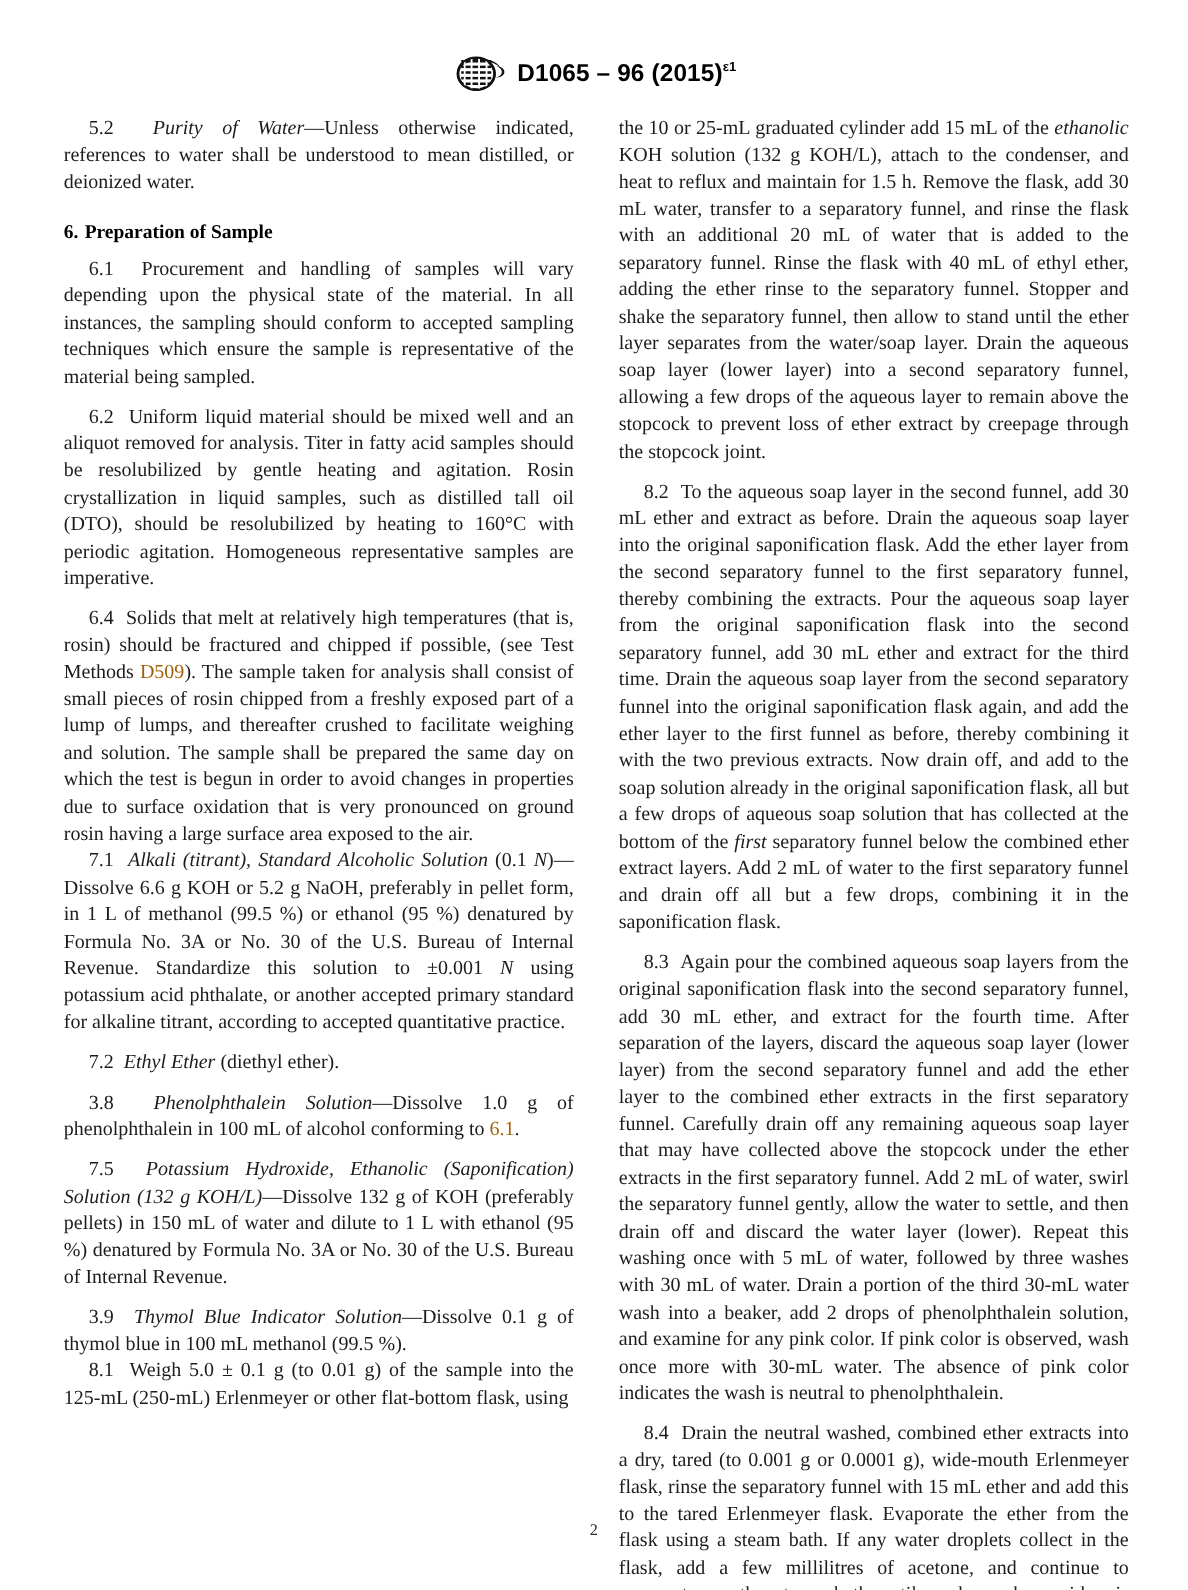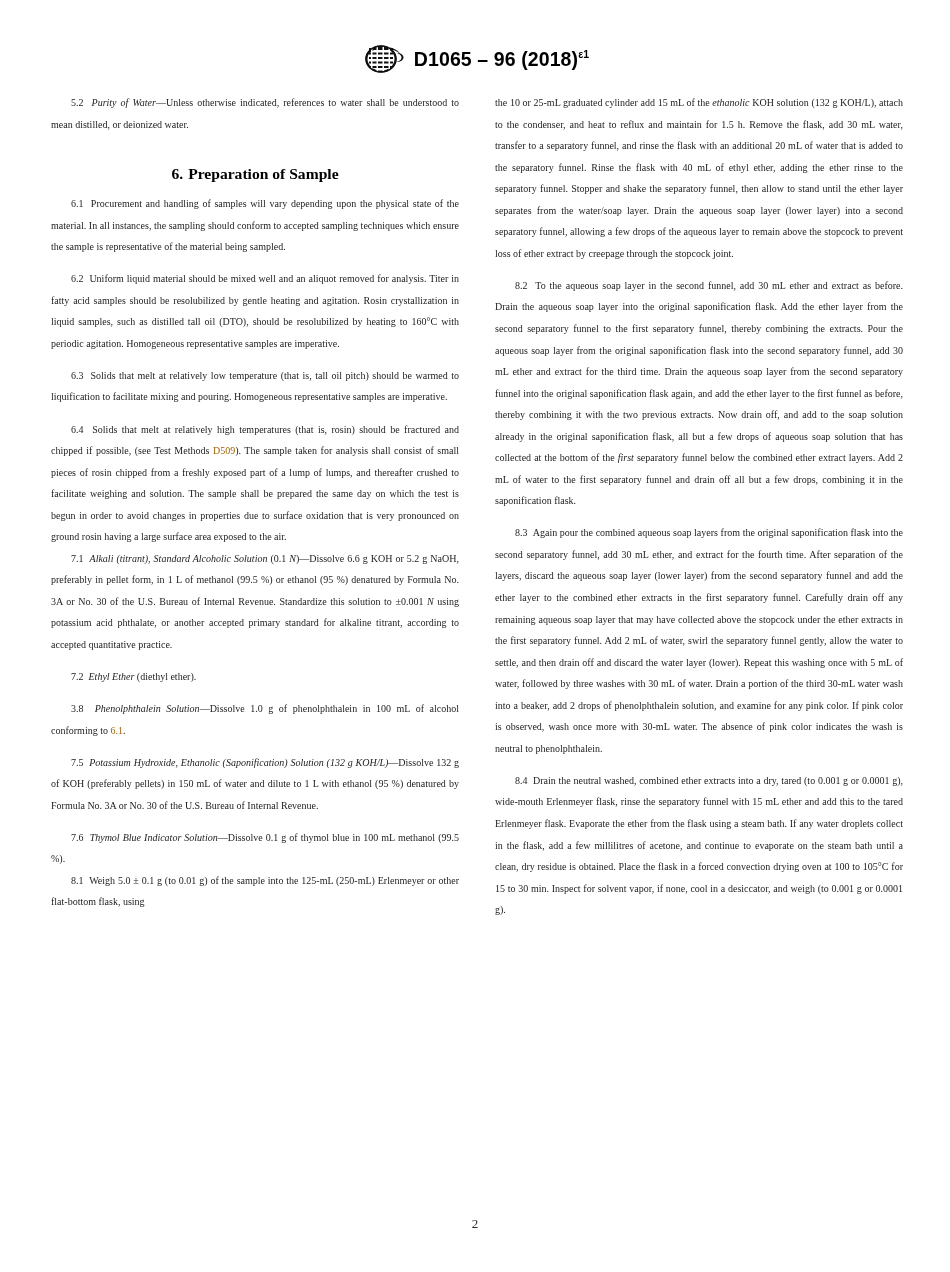--- a/index.html
+++ b/index.html
@@ -58,44 +58,44 @@
     left: 51px;
     width: 852px;
     display: flex;
     gap: 36px;
   }
   .col {
     width: 408px;
   }
   p {
     margin: 0;
-    font-size: 10px;
+    font-size: 16px;
     line-height: 21.55px;
     text-align: justify;
     text-justify: inter-word;
     -webkit-hyphens: none;
     hyphens: none;
     color: #1c1c1c;
   }
   p.indent {
     text-indent: 20px;
   }
   p.para {
     margin-top: 10.5px;
     font-family: Liberation Serif, serif;
   }
   p.first {
     margin-top: 0;
   }
   h2.section {
-    margin: 29px 0 9px 0;
+    margin: 19px 0 9px 0;
     font-size: 15.6px;
     line-height: 20px;
     font-weight: bold;
-    text-align: center;
+    text-align: left;
     font-family: "Liberation Serif", "DejaVu Serif", serif;
     color: #000;
   }
   h2.section .num {
     margin-right: 5px;
   }
   i, .ital {
     font-style: italic;
   }
   .lnk {
@@ -132,50 +132,49 @@
         <rect x="16" y="26" width="48" height="4" fill="#111"></rect>
         <rect x="16" y="35" width="48" height="4" fill="#111"></rect>
         <rect x="16" y="44" width="48" height="4" fill="#111"></rect>
         <rect x="20" y="6" width="3" height="48" fill="#fff"></rect>
         <rect x="31" y="6" width="3" height="48" fill="#fff"></rect>
         <rect x="43" y="6" width="3" height="48" fill="#fff"></rect>
         <rect x="55" y="6" width="3" height="48" fill="#fff"></rect>
         <ellipse cx="40" cy="30" rx="30" ry="26" fill="none" stroke="#111" stroke-width="3"></ellipse>
       </g>
     </svg>
-    <div class="header-title"><span>D1065 – 96 (2018)</span><sup>ε1</sup></div>
+    <div class="header-title"><span>D1065 – 96 (2015)</span><sup>ε1</sup></div>
   </div>
 
   <div class="columns">
 
     <div class="col">
 
       <p class="indent first"><span>5.2</span>&nbsp;&nbsp;<i>Purity of Water</i><span>—</span><span>Unless otherwise indicated, references to water shall be understood to mean distilled, or deionized water.</span></p>
 
       <h2 class="section"><span class="num">6.</span><span>Preparation of Sample</span></h2>
 
       <p class="indent first"><span>6.1</span>&nbsp;&nbsp;<span>Procurement and handling of samples will vary depending upon the physical state of the material. In all instances, the sampling should conform to accepted sampling techniques which ensure the sample is representative of the material being sampled.</span></p>
 
       <p class="indent para"><span>6.2</span>&nbsp;&nbsp;<span>Uniform liquid material should be mixed well and an aliquot removed for analysis. Titer in fatty acid samples should be resolubilized by gentle heating and agitation. Rosin crystallization in liquid samples, such as distilled tall oil (DTO), should be resolubilized by heating to 160°C with periodic agitation. Homogeneous representative samples are imperative.</span></p>
 
-      <p class="indent para"><span>6.3</span>&nbsp;&nbsp;<span>Solids that melt at relatively low temperature (that is, tall oil pitch) should be warmed to liquification to facilitate mixing and pouring. Homogeneous representative samples are imperative.</span></p>
 
       <p class="indent para"><span>6.4</span>&nbsp;&nbsp;<span>Solids that melt at relatively high temperatures (that is, rosin) should be fractured and chipped if possible, (see Test Methods </span><a class="lnk" href="#">D509</a><span>). The sample taken for analysis shall consist of small pieces of rosin chipped from a freshly exposed part of a lump of lumps, and thereafter crushed to facilitate weighing and solution. The sample shall be prepared the same day on which the test is begun in order to avoid changes in properties due to surface oxidation that is very pronounced on ground rosin having a large surface area exposed to the air.</span></p>
 
 
       <p class="indent first"><span>7.1</span>&nbsp;&nbsp;<i>Alkali (titrant), Standard Alcoholic Solution</i><span> (0.1 </span><i>N</i><span>)</span><span>—</span><span>Dissolve 6.6 g KOH or 5.2 g NaOH, preferably in pellet form, in 1 L of methanol (99.5 %) or ethanol (95 %) denatured by Formula No. 3A or No. 30 of the U.S. Bureau of Internal Revenue. Standardize this solution to ±0.001 </span><i>N</i><span> using potassium acid phthalate, or another accepted primary standard for alkaline titrant, according to accepted quantitative practice.</span></p>
 
       <p class="indent para"><span>7.2</span>&nbsp;&nbsp;<i>Ethyl Ether</i><span> (diethyl ether).</span></p>
 
 
       <p class="indent para"><span>3.8</span>&nbsp;&nbsp;<i>Phenolphthalein Solution</i><span>—</span><span>Dissolve 1.0 g of phenolphthalein in 100 mL of alcohol conforming to </span><a class="lnk" href="#">6.1</a><span>.</span></p>
 
       <p class="indent para"><span>7.5</span>&nbsp;&nbsp;<i>Potassium Hydroxide, Ethanolic (Saponification) Solution (132 g KOH/L)</i><span>—</span><span>Dissolve 132 g of KOH (preferably pellets) in 150 mL of water and dilute to 1 L with ethanol (95 %) denatured by Formula No. 3A or No. 30 of the U.S. Bureau of Internal Revenue.</span></p>
 
-      <p class="indent para"><span>7.6</span>&nbsp;&nbsp;<i>Thymol Blue Indicator Solution</i><span>—</span><span>Dissolve 0.1 g of thymol blue in 100 mL methanol (99.5 %).</span></p>
+      <p class="indent para"><span>3.9</span>&nbsp;&nbsp;<i>Thymol Blue Indicator Solution</i><span>—</span><span>Dissolve 0.1 g of thymol blue in 100 mL methanol (99.5 %).</span></p>
 
 
       <p class="indent first"><span>8.1</span>&nbsp;&nbsp;<span>Weigh 5.0 ± 0.1 g (to 0.01 g) of the sample into the 125-mL (250-mL) Erlenmeyer or other flat-bottom flask, using</span></p>
 
     </div>
 
     <div class="col">
 
       <p class="first"><span>the 10 or 25-mL graduated cylinder add 15 mL of the </span><i>ethanolic</i><span> KOH solution (132 g KOH/L), attach to the condenser, and heat to reflux and maintain for 1.5 h. Remove the flask, add 30 mL water, transfer to a separatory funnel, and rinse the flask with an additional 20 mL of water that is added to the separatory funnel. Rinse the flask with 40 mL of ethyl ether, adding the ether rinse to the separatory funnel. Stopper and shake the separatory funnel, then allow to stand until the ether layer separates from the water/soap layer. Drain the aqueous soap layer (lower layer) into a second separatory funnel, allowing a few drops of the aqueous layer to remain above the stopcock to prevent loss of ether extract by creepage through the stopcock joint.</span></p>
 

